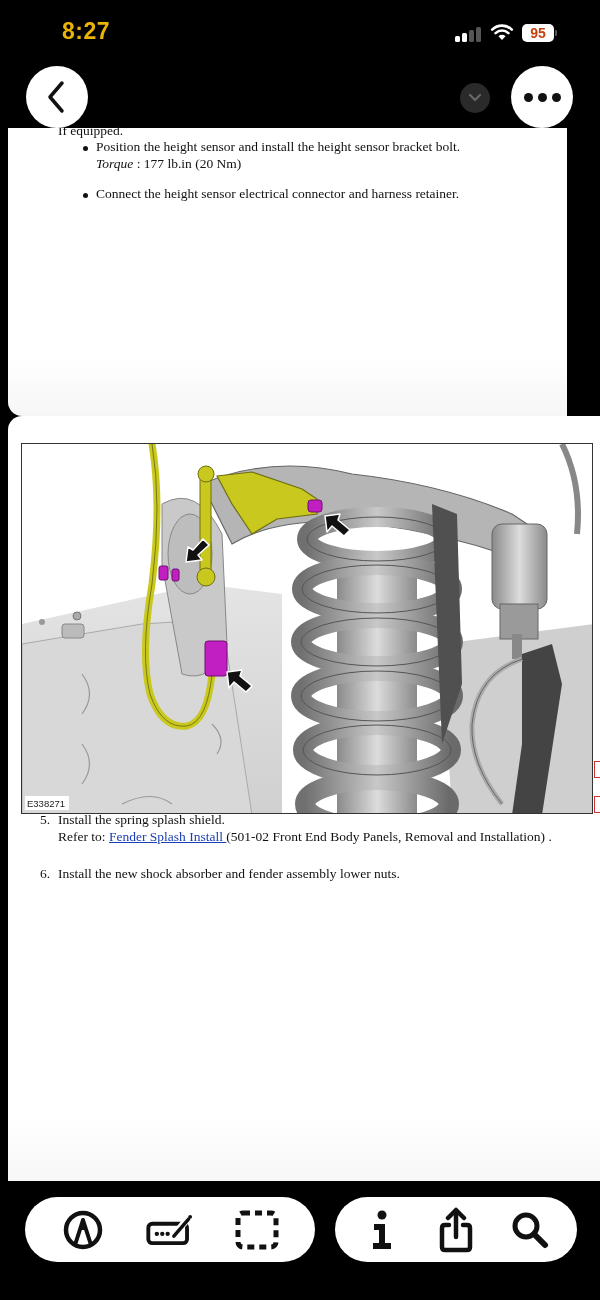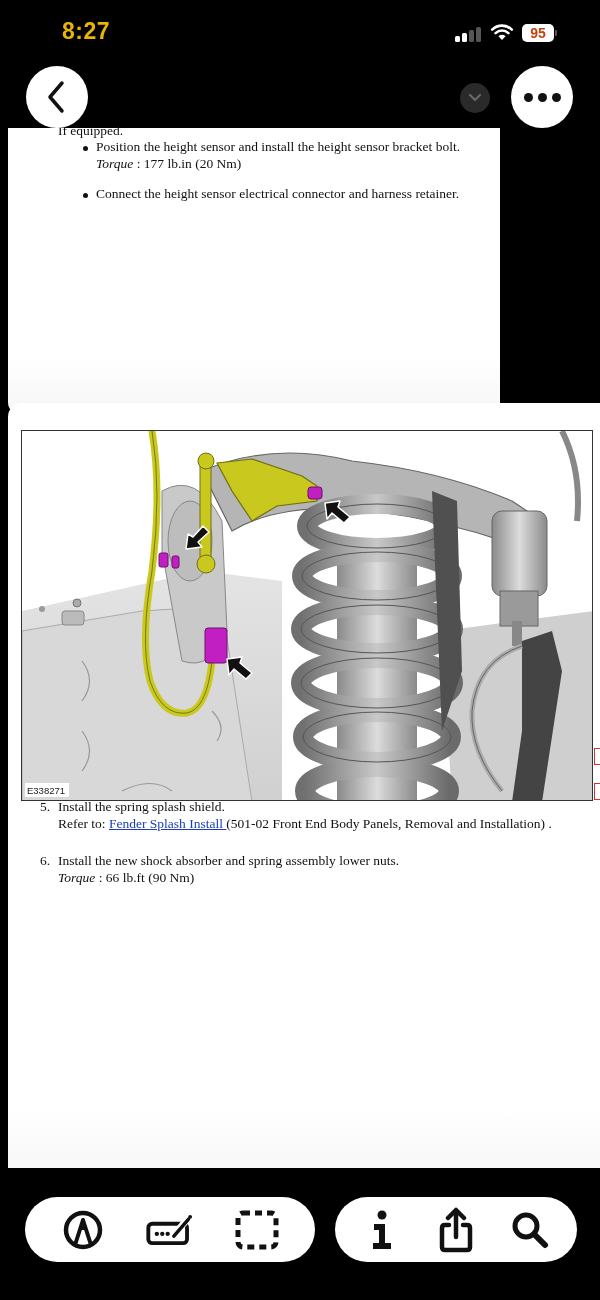--- a/index.html
+++ b/index.html
@@ -17,22 +17,22 @@
   .battery-tip { position: absolute; left: 33px; top: 6px; width: 2px; height: 6px; background: #555; border-radius: 0 1px 1px 0; }
 
   
   .nav-back { position: absolute; left: 26px; top: 66px; width: 62px; height: 62px; border-radius: 50%; background: #fff; display: flex; align-items: center; justify-content: center; z-index: 5; }
   .nav-collapse { position: absolute; left: 460px; top: 83px; width: 30px; height: 30px; border-radius: 50%; background: #2a2a2a; display: flex; align-items: center; justify-content: center; z-index: 5; }
   .nav-more { position: absolute; left: 511px; top: 66px; width: 62px; height: 62px; border-radius: 50%; background: #fff; display: flex; align-items: center; justify-content: center; z-index: 5; gap: 5px; }
   .nav-more .dot { width: 9px; height: 9px; border-radius: 50%; background: #111; }
 
   
   .page { position: absolute; background: #fff; }
-  .page-1 { left: 8px; top: 128px; width: 492px; height: 288px; border-radius: 0 0 0 14px; background: linear-gradient(#fff 0%, #fff 80%, #f6f6f6 100%); }
-  .page-2 { left: 8px; top: 403px; width: 592px; height: 765px; border-radius: 14px 0 0 0; background: linear-gradient(#fff 0%, #fff 92%, #f7f7f7 100%); }
+  .page-1 { left: 8px; top: 128px; width: 559px; height: 288px; border-radius: 0 0 0 14px; background: linear-gradient(#fff 0%, #fff 80%, #f6f6f6 100%); }
+  .page-2 { left: 8px; top: 416px; width: 592px; height: 765px; border-radius: 14px 0 0 0; background: linear-gradient(#fff 0%, #fff 92%, #f7f7f7 100%); }
 
   .doc-text { font-family: "Liberation Serif", serif; font-size: 13.5px; line-height: 17px; color: #111; position: absolute; }
   .cut-line { left: 50px; top: -6px; }
   .bullet-list { left: 74px; top: 10px; list-style: none; }
   .bullet-list li { position: relative; padding-left: 14px; margin-bottom: 13px; }
   .bullet-list li::before { content: ""; position: absolute; left: 1px; top: 8px; width: 5px; height: 5px; border-radius: 50%; background: #111; }
   .ital { font-style: italic; }
 
   
   .figure { position: absolute; left: 13px; top: 27px; width: 572px; height: 371px; border: 1.5px solid #333; background: #fff; overflow: hidden; }
@@ -203,24 +203,21 @@
       <div>
         <div>Install the spring splash shield.</div>
         <div>
           <span>Refer to: </span><span class="link">Fender Splash Install </span><span>(501-02 Front End Body Panels, Removal and Installation) .</span>
         </div>
       </div>
     </div>
     <div class="step">
       <span class="step-num">6.</span>
       <div>
-        <div>Install the new shock absorber and spring assembly lower nuts.</div>
-        <div>
-          <span class="ital">Torque</span><span> : 66 lb.ft (90 Nm)</span>
-        </div>
+        <div>Install the new shock absorber and fender assembly lower nuts.</div>
       </div>
     </div>
   </div>
 </div>
 
 <div class="toolbar-group tg-left">
   <div class="tool">
     <svg width="42" height="42" viewBox="0 0 42 42">
       <circle cx="21" cy="21" r="17" fill="none" stroke="#111" stroke-width="4.5"></circle>
       <path d="M13 36 L21 11 L29 36" fill="none" stroke="#111" stroke-width="4" stroke-linejoin="round"></path>

